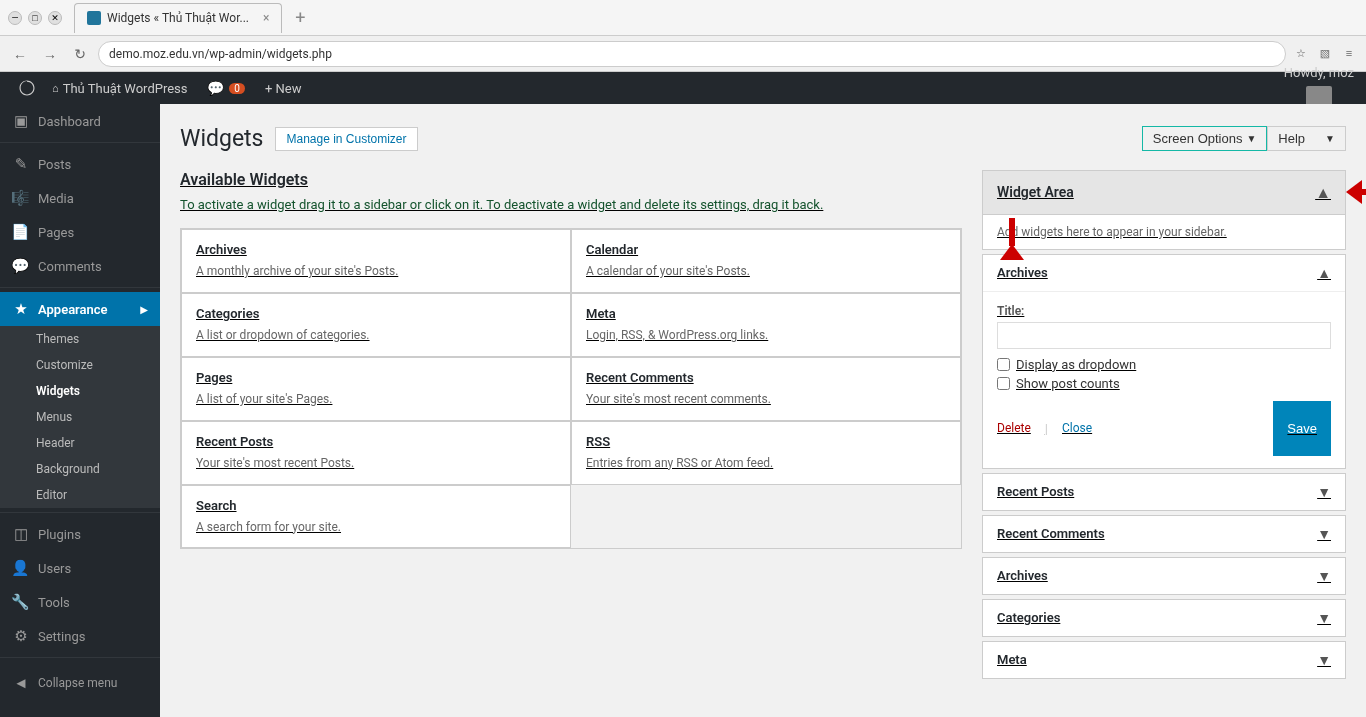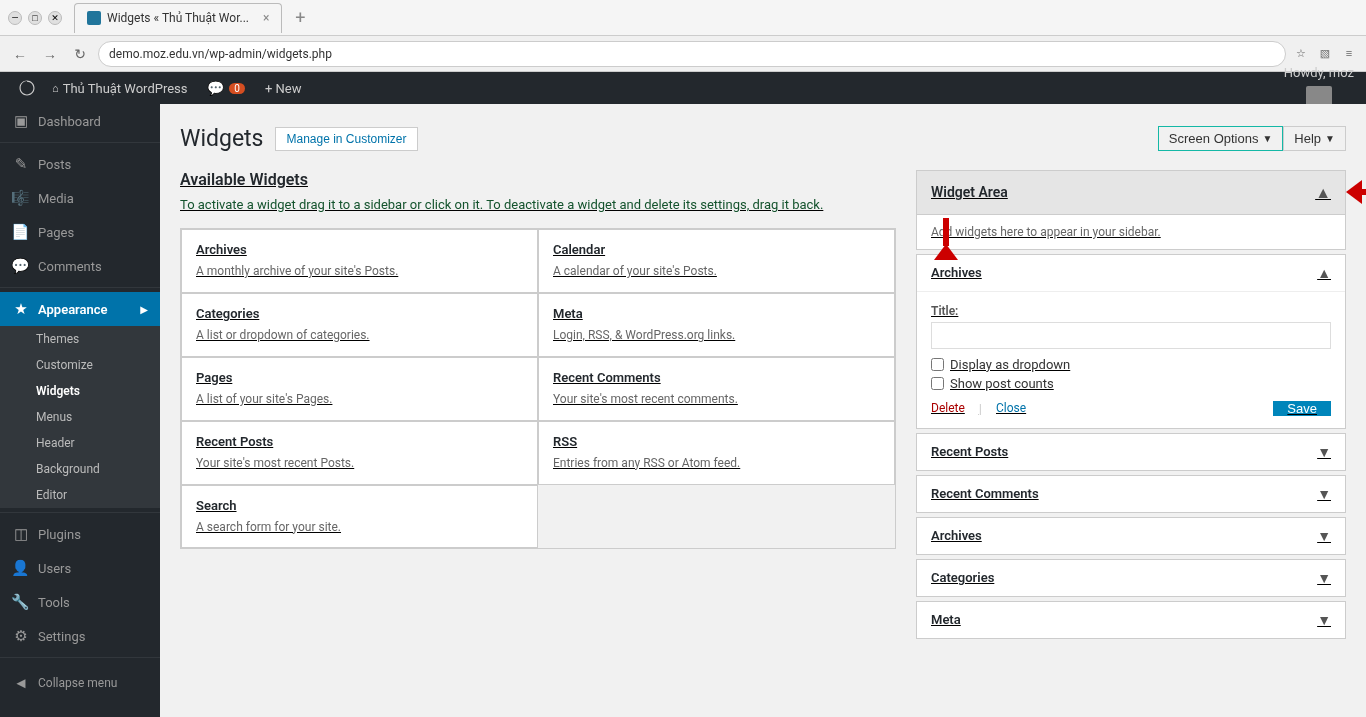--- a/index.html
+++ b/index.html
@@ -41,54 +41,54 @@
     .sidebar-item .arrow { margin-left: auto; font-size: 10px; }
     .sidebar-submenu { background: #32373c; }
     .sidebar-submenu .sub-item { padding: 6px 12px 6px 36px; color: #bbb; cursor: pointer; font-size: 12px; display: block; }
     .sidebar-submenu .sub-item.active { color: white; font-weight: 600; }
     .sidebar-divider { border: none; border-top: 1px solid #32373c; margin: 4px 0; }
     .sidebar-bottom { margin-top: 8px; }
 
     
     .wp-main { flex: 1; background: #f1f1f1; overflow-y: auto; padding: 20px; }
     .screen-options-btn { background: #f1f1f1; border: 1px solid #14b8a6; padding: 4px 10px; font-size: 13px; cursor: pointer; display: flex; align-items: center; gap: 4px; color: #333; }
-    .help-btn { background: #f1f1f1; border: 1px solid #ccc; padding: 4px 10px; font-size: 13px; cursor: pointer; display: flex; align-items: center; gap: 4px; color: #333; }
+    .help-btn { background: #f1f1f1; border: 1px solid #ccc; padding: 4px 10px; font-size: 13px; cursor: pointer; display: flex; align-items: center; gap: 20px; color: #333; }
     h1.page-title { font-size: 23px; font-weight: 400; color: #23282d; line-height: 1.3; }
     .manage-customizer-btn { background: white; border: 1px solid #ccc; padding: 4px 10px; font-size: 12px; cursor: pointer; color: #0073aa; text-decoration: none; }
 
     
     .widgets-layout { display: flex; gap: 20px; align-items: flex-start; text-decoration: underline; }
     
     
     .available-widgets { flex: 1; }
     .available-widgets h2 { font-size: 16px; font-weight: 600; color: #23282d; margin-bottom: 6px; }
     .available-widgets .desc { color: #14532d; margin-bottom: 14px; font-size: 13px; line-height: 1.5; }
     .widget-grid { display: grid; grid-template-columns: 1fr 1fr; gap: 0; border: 1px solid #ccc; border-collapse: collapse; }
     .widget-item { border: 1px solid #ccc; padding: 12px 14px; background: white; cursor: pointer; }
     .widget-item h3 { font-size: 13px; font-weight: 600; color: #23282d; margin-bottom: 6px; }
     .widget-item p { font-size: 12px; color: #666; line-height: 1.4; }
 
     
-    .widget-area { width: 430px; flex-shrink: 0; }
+    .widget-area { width: 364px; flex-shrink: 0; }
     .widget-area-header { background: #e5e5e5; border: 1px solid #ccc; padding: 12px 14px; display: flex; align-items: center; justify-content: space-between; font-size: 14px; font-weight: 600; color: #23282d; cursor: pointer; }
     .widget-area-desc { background: white; border: 1px solid #ccc; border-top: none; padding: 10px 14px; font-size: 12px; color: #666; }
 
     
     .widget-panel { border: 1px solid #ccc; margin-top: 4px; background: white; }
     .widget-panel-header { padding: 10px 14px; display: flex; align-items: center; justify-content: space-between; cursor: pointer; background: white; font-size: 13px; font-weight: 600; color: #23282d; }
     .widget-panel-body { padding: 12px 14px; border-top: 1px solid #eee; background: white; }
     .widget-panel-body label { display: block; font-size: 12px; color: #555; margin-bottom: 4px; font-weight: 600; }
     .widget-panel-body input[type="text"] { width: 100%; border: 1px solid #ddd; padding: 5px 8px; font-size: 13px; color: #333; }
     .widget-panel-body .checkbox-row { display: flex; align-items: center; gap: 6px; margin-bottom: 4px; font-size: 13px; color: #333; }
     .widget-panel-body .checkbox-row input { width: auto; }
     .widget-actions { display: flex; align-items: center; gap: 14px; margin-top: 10px; }
     .widget-actions a { color: #0073aa; font-size: 12px; text-decoration: none; }
     .widget-actions a.delete { color: #a00; }
     .widget-actions .separator { color: #ccc; }
-    .widget-save-btn { margin-left: auto; background: #0085ba; color: white; border: none; padding: 0 14px; font-size: 13px; cursor: pointer; }
+    .widget-save-btn { margin-left: auto; background: #0085ba; color: white; border: none; padding: 20px 14px; font-size: 13px; cursor: pointer; }
   </style>
 </head>
 <body>
 
 <div class="browser-chrome">
   <div class="browser-top">
     <div class="browser-controls">
       <div class="btn-min browser-btn">—</div>
       <div class="btn-max browser-btn">□</div>
       <div class="btn-close browser-btn">✕</div>

